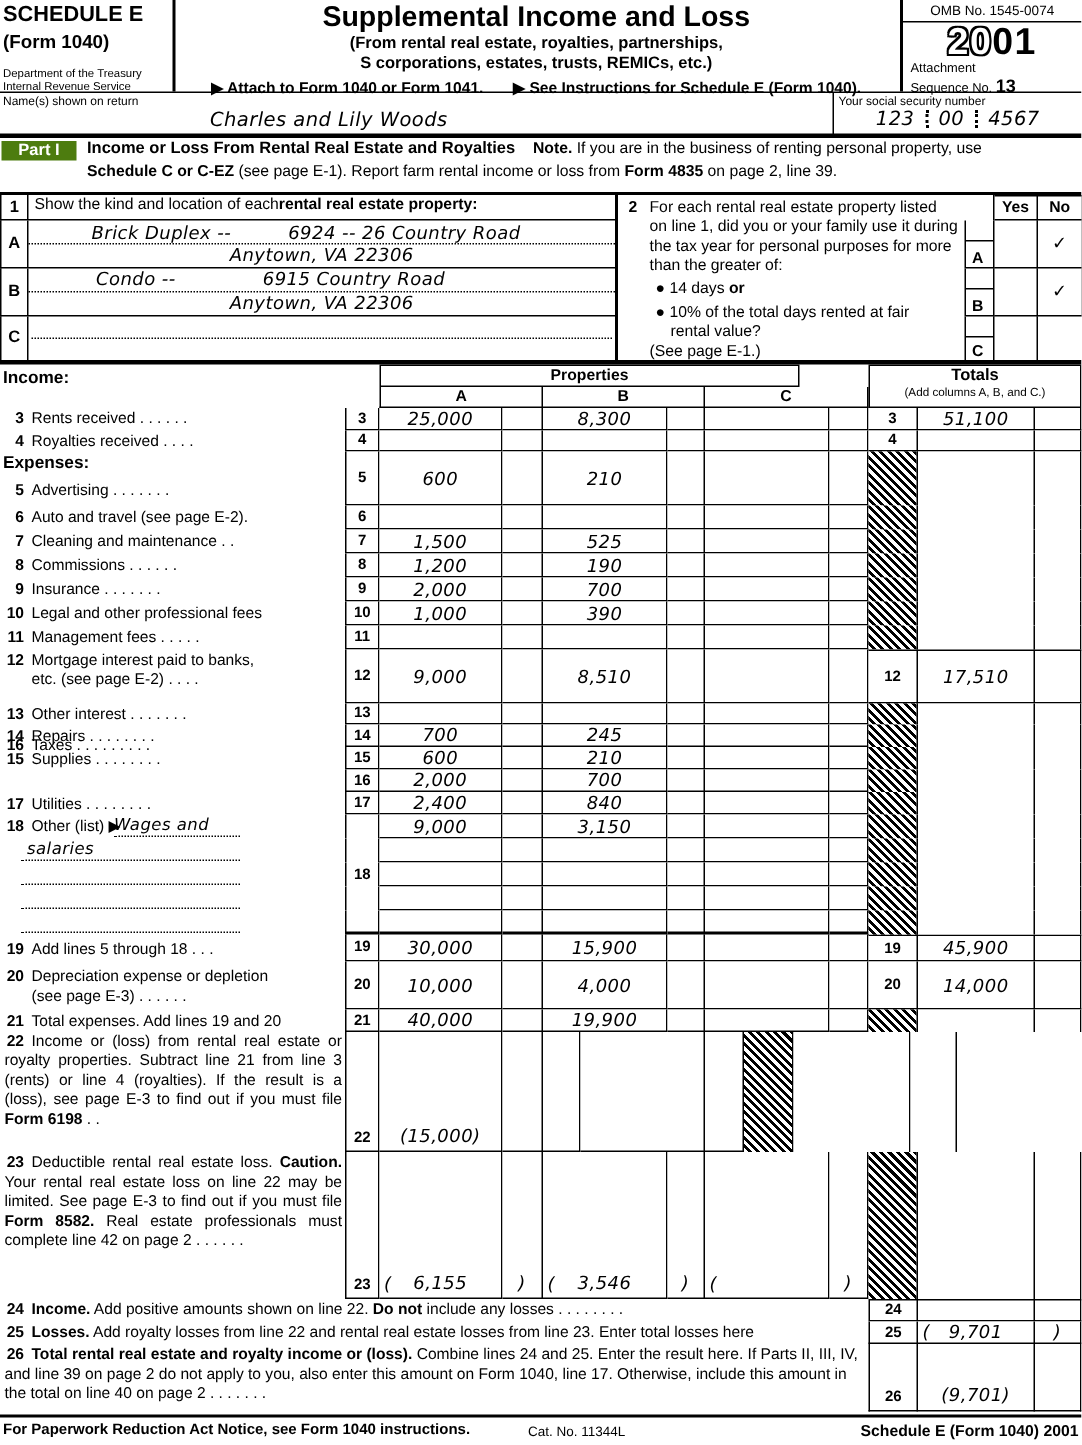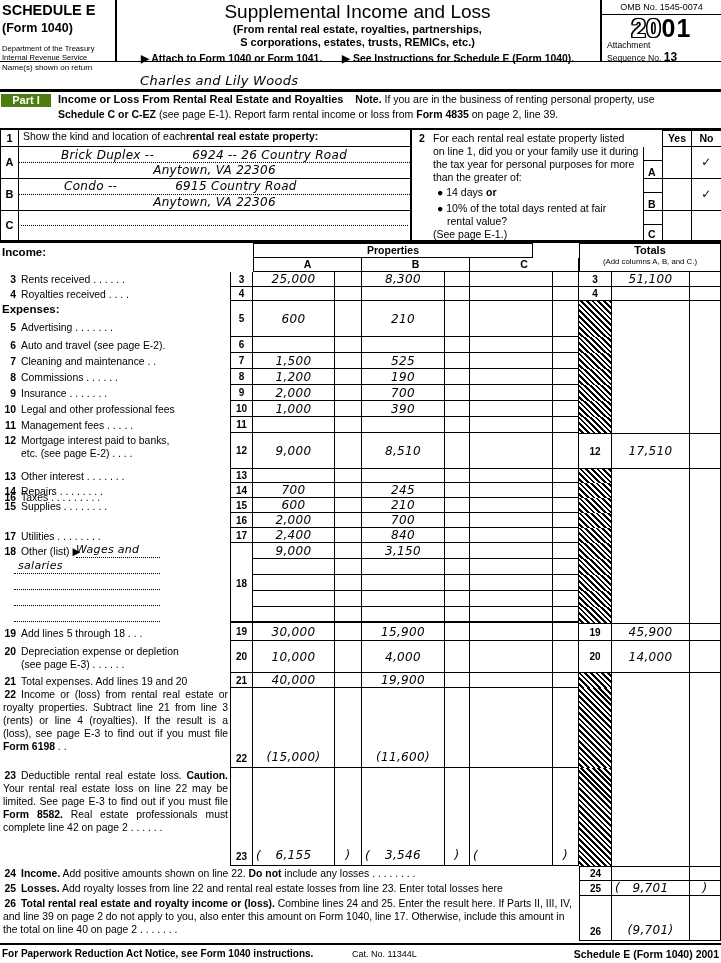--- a/index.html
+++ b/index.html
@@ -25,21 +25,21 @@
 .numcell{font-weight:bold;font-size:10px}
 .c .po{position:absolute;left:3px;top:50%;transform:translateY(-50%)}
 .c.low .po{top:auto;bottom:2px;transform:none}
 
 .lbl{position:absolute;left:3px;width:225px;line-height:1.24;font-size:10.4px}
 .lbl .n{display:inline-block;width:13px;text-align:right;margin-right:5px;font-weight:bold}
 .lbl .ind{margin-left:18px;display:block}
 .just{text-align:justify}
 .dotted{border-bottom:1.7px dotted #000}
 
-.title{font-weight:normal;font-size:19px}
+.title{font-weight:bold;font-size:19px}
 .sub{font-weight:bold;font-size:11px;line-height:1.15}
 .tiny{font-size:7.6px;line-height:1.2}
 .badge{background:#4d7c0f;color:#fff;font-weight:bold;font-size:11px;text-align:center;line-height:13px}
 .outline{color:#fff;text-shadow:-1.4px -1.4px 0 #000,1.4px -1.4px 0 #000,-1.4px 1.4px 0 #000,1.4px 1.4px 0 #000,0 -1.4px 0 #000,0 1.4px 0 #000,-1.4px 0 0 #000,1.4px 0 0 #000}
 .ssnsep{display:inline-block;width:2px;height:12px;border-left:2px dotted #000;margin:0 7px;vertical-align:-2px}
 
 .prow{position:absolute;left:0;border-bottom:1.5px solid #000;border-left:1.5px solid #000;display:flex}
 .keyc{width:18px;border-right:1.5px solid #000;font-weight:bold;font-size:11px;display:flex;align-items:center;justify-content:center}
 .pbody{flex:1;position:relative}
 .ynr{position:absolute;display:flex;border-left:1.5px solid #000}
@@ -73,20 +73,24 @@
   <div style="font-size:8.6px;padding-left:5px;line-height:1.15">
     <span>Attachment</span><br>
     <span>Sequence No.</span>
     <span class="b" style="font-size:12px">13</span>
   </div>
 </div>
 
 <div class="abs" style="left:0;top:61px;width:721px;height:28px;border-top:1.5px solid #000">
   <div style="font-size:8px;padding:1px 0 0 2px">Name(s) shown on return</div>
   <div class="hw" style="position:absolute;left:140px;top:11px;font-size:13px">Charles and Lily Woods</div>
+  <div class="abs" style="left:555px;top:0;width:166px;height:28px;border-left:1.5px solid #000">
+    <div style="font-size:8px;padding:1px 0 0 3px">Your social security number</div>
+    <div class="hw" style="text-align:center;font-size:13px"><span>123</span><span class="ssnsep"></span><span>00</span><span class="ssnsep"></span><span>4567</span></div>
+  </div>
 </div>
 <div class="hline" style="left:0;top:89px;width:721px;height:2.5px"></div>
 
 <div class="badge abs" style="left:1px;top:94px;width:50px;height:13px">Part I</div>
 <div class="abs" style="left:58px;top:93px;width:663px;white-space:nowrap">
   <span class="b" style="font-size:11px">Income or Loss From Rental Real Estate and Royalties</span>
   <span style="display:inline-block;width:6px"></span>
   <span class="b">Note.</span><span> If you are in the business of renting personal property, use</span>
 </div>
 <div class="abs" style="left:58px;top:108px;width:663px;white-space:nowrap">
@@ -517,23 +521,20 @@
       <div class="c wTc nb"></div>
     </div>
     <div class="row" style="top: 688px; height: 80px;">
       <div class="c nL wN numcell low">
         <span>22</span>
       </div>
       <div class="c wA low">
         <span class="hw">(15,000)</span>
       </div>
       <div class="c wAc low"></div>
-      <div class="c wB low">
-        <span class="hw">(11,600)</span>
-      </div>
       <div class="c wBc low"></div>
       <div class="c wC low"></div>
       <div class="c wCc low"></div>
       <div class="c wTn nb hatch"></div>
       <div class="c wTa nb"></div>
       <div class="c wTc nb"></div>
     </div>
     <div class="row" style="top: 768px; height: 98px;">
       <div class="c nL wN numcell low">
         <span>23</span>

